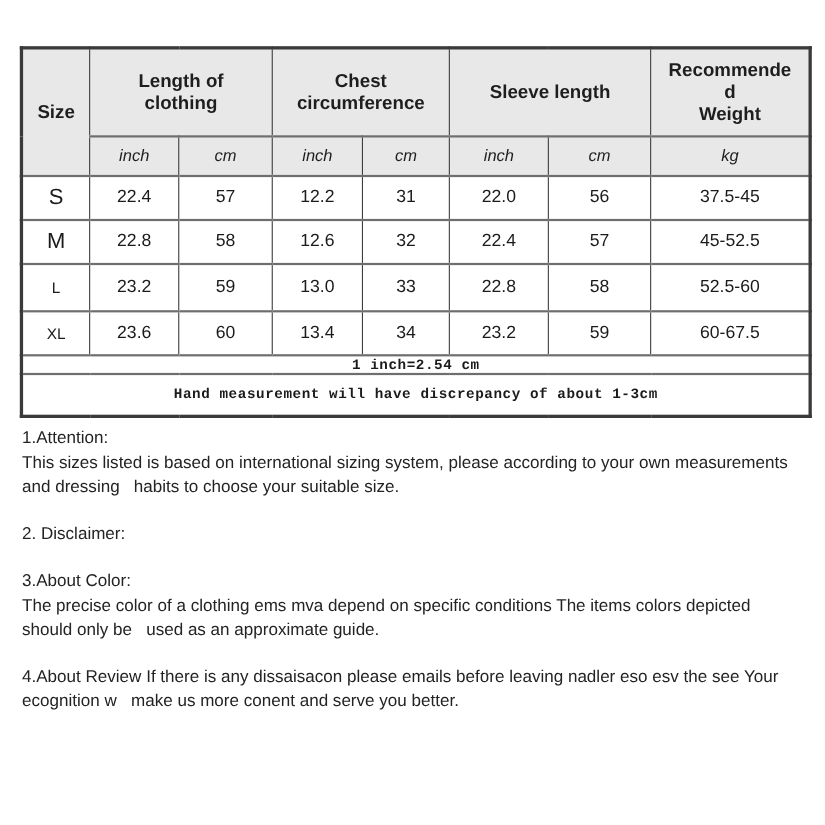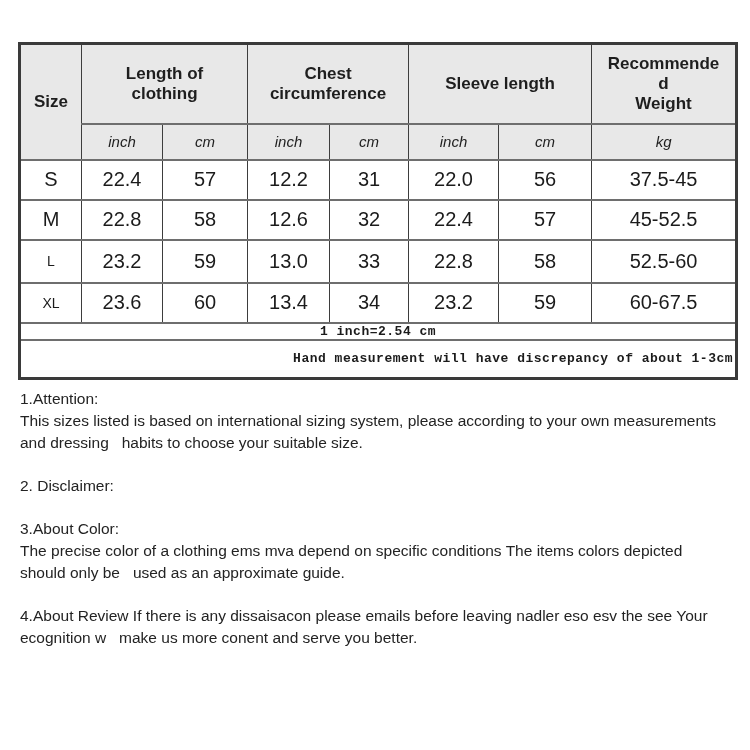--- a/index.html
+++ b/index.html
@@ -38,34 +38,34 @@
     height: 80px;
   }
   .corner { font-size: 17px; }
   .unit {
     font-weight: normal;
     font-size: 15px;
     height: 36px;
     background: #e8e8e8;
     font-style: italic;
   }
-  tbody td { font-size: 20px; color: #1b1b1b; }
+  tbody td { font-size: 16px; color: #1b1b1b; }
   tr.r0 td, tr.r1 td { height: 40px; }
   tr.r2 td { height: 43px; }
   tr.r3 td { height: 40px; }
   td.c-size.lg { font-size: 20px; }
   td.c-size.sm { font-size: 14px; }
   td.note {
     font-family: "Liberation Mono", "DejaVu Sans Mono", monospace;
     font-weight: bold;
     font-size: 13px;
     height: 15px;
     letter-spacing: 0.5px;
   }
-  td.note2 { height: 39px; text-align: right; }
+  td.note2 { height: 39px; }
 
   .text-section {
     margin: 8px 0 0 20px;
     width: 712px;
     font-size: 15.5px;
     line-height: 22px;
     color: #232323;
   }
   .para { margin: 0 0 21px 0; }
   .para:last-child { margin-bottom: 12px; }

